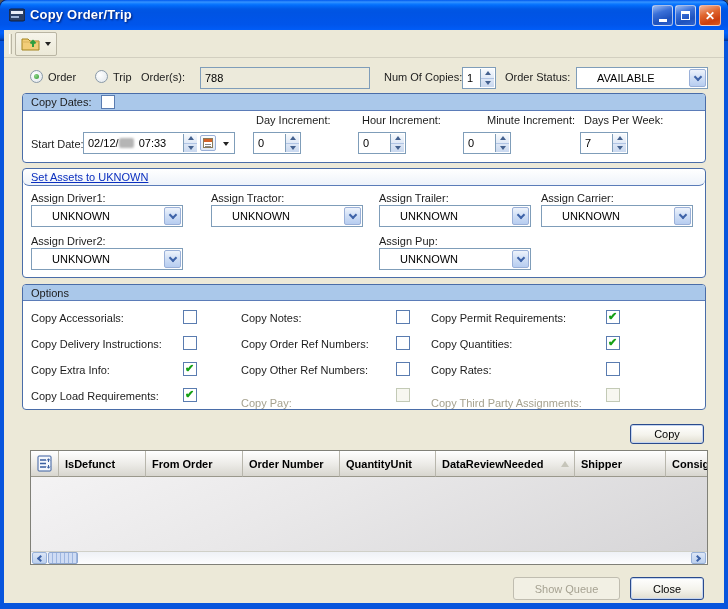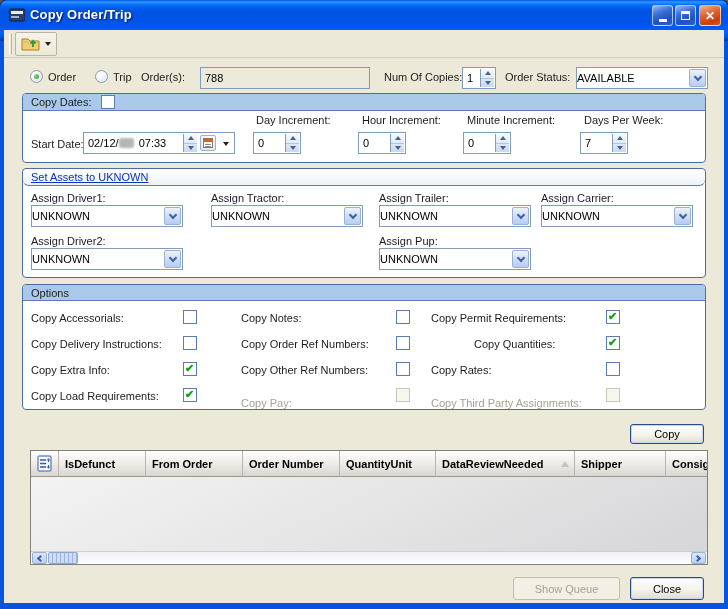--- a/index.html
+++ b/index.html
@@ -30,21 +30,21 @@
   .fld{position:absolute;border:1px solid #7f9db9;background:#fff;font-size:11px;color:#000;}
   .fld.beige{background:#eceadb;}
   .fld .val{position:absolute;left:4px;top:4px;font-size:11px;white-space:nowrap;}
   .spincol{position:absolute;right:1px;top:1px;bottom:1px;width:14px;border-left:1px solid #7f9db9;
     background:linear-gradient(#f7fafd,#c9d8ef);display:flex;flex-direction:column;}
   .spincol span{flex:1;display:flex;align-items:center;justify-content:center;}
   .spincol span:first-child{border-bottom:1px solid #b0c4e4;}
   .tri-up{width:0;height:0;border-left:3px solid transparent;border-right:3px solid transparent;border-bottom:4px solid #44618f;}
   .tri-dn{width:0;height:0;border-left:3px solid transparent;border-right:3px solid transparent;border-top:4px solid #44618f;}
   .combo{position:absolute;border:1px solid #7f9db9;background:#fff;}
-  .combo .val{position:absolute;left:0;top:4px;font-size:11px;white-space:nowrap;}
+  .combo .val{position:absolute;left:20px;top:4px;font-size:11px;white-space:nowrap;}
   .combo-btn{position:absolute;right:1px;top:1px;bottom:1px;width:17px;border:1px solid #9ab0d8;border-radius:2px;
     background:linear-gradient(#eef3fb 0%,#cfdef5 50%,#b7cdf0 100%);display:flex;align-items:center;justify-content:center;}
   .chev{width:6px;height:6px;border-right:2px solid #3e63a8;border-bottom:2px solid #3e63a8;transform:rotate(45deg);margin-top:-3px;}
   .radio{position:absolute;width:13px;height:13px;border-radius:50%;border:1px solid #8a9aa8;
     background:radial-gradient(circle at 35% 35%,#fff,#dfe5ea);}
   .radio.sel::after{content:"";position:absolute;left:3px;top:3px;width:5px;height:5px;border-radius:50%;
     background:radial-gradient(circle at 35% 35%,#8fd48a,#2f9a2f);}
   .cb{position:absolute;width:14px;height:14px;border:1px solid #5a7cb0;background:#fff;}
   .cb.checked::after{content:"\2714";position:absolute;left:1px;top:-1px;font-size:11px;color:#16a016;font-weight:bold;}
   .cb.disabled{border-color:#c3cab6;background:#f7f7f0;}
@@ -183,21 +183,21 @@
         <span class="val">0</span>
         <span class="spincol">
             <span>
               <i class="tri-up"></i>
             </span>
             <span>
               <i class="tri-dn"></i>
             </span>
           </span>
       </div>
-      <span class="lbl" style="left:444px;top:20px;text-align:center;">Minute Increment:</span>
+      <span class="lbl" style="left:464px;top:20px;text-align:center;">Minute Increment:</span>
       <div class="fld" style="left:440px;top:38px;width:48px;height:22px;">
         <span class="val">0</span>
         <span class="spincol">
             <span>
               <i class="tri-up"></i>
             </span>
             <span>
               <i class="tri-dn"></i>
             </span>
           </span>
@@ -271,21 +271,21 @@
       <span class="lbl" style="left:8px;top:27px;">Copy Accessorials:</span>
       <span class="cb" style="left:160px;top:25px;"></span>
       <span class="lbl" style="left:218px;top:27px;">Copy Notes:</span>
       <span class="cb" style="left:373px;top:25px;"></span>
       <span class="lbl" style="left:408px;top:27px;">Copy Permit Requirements:</span>
       <span class="cb checked" style="left:583px;top:25px;"></span>
       <span class="lbl" style="left:8px;top:53px;">Copy Delivery Instructions:</span>
       <span class="cb" style="left:160px;top:51px;"></span>
       <span class="lbl" style="left:218px;top:53px;">Copy Order Ref Numbers:</span>
       <span class="cb" style="left:373px;top:51px;"></span>
-      <span class="lbl" style="left:408px;top:53px;margin-left:43px;">Copy Quantities:</span>
+      <span class="lbl" style="left:408px;top:53px;">Copy Quantities:</span>
       <span class="cb checked" style="left:583px;top:51px;"></span>
       <span class="lbl" style="left:8px;top:79px;">Copy Extra Info:</span>
       <span class="cb checked" style="left:160px;top:77px;"></span>
       <span class="lbl" style="left:218px;top:79px;">Copy Other Ref Numbers:</span>
       <span class="cb" style="left:373px;top:77px;"></span>
       <span class="lbl" style="left:408px;top:79px;">Copy Rates:</span>
       <span class="cb" style="left:583px;top:77px;"></span>
       <span class="lbl" style="left:8px;top:105px;">Copy Load Requirements:</span>
       <span class="cb checked" style="left:160px;top:103px;"></span>
       <span class="lbl dis" style="left:218px;top:105px;">Copy Pay:</span>

